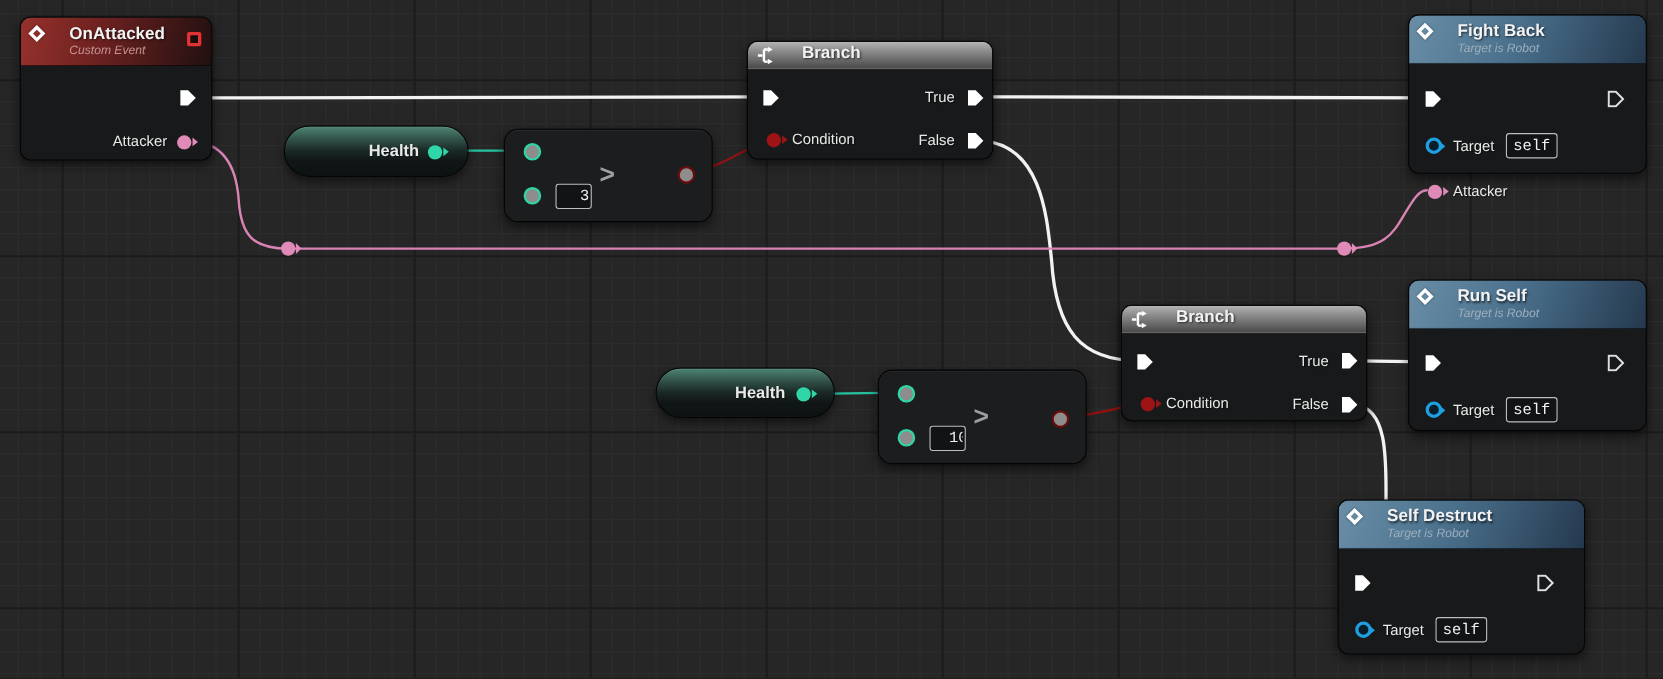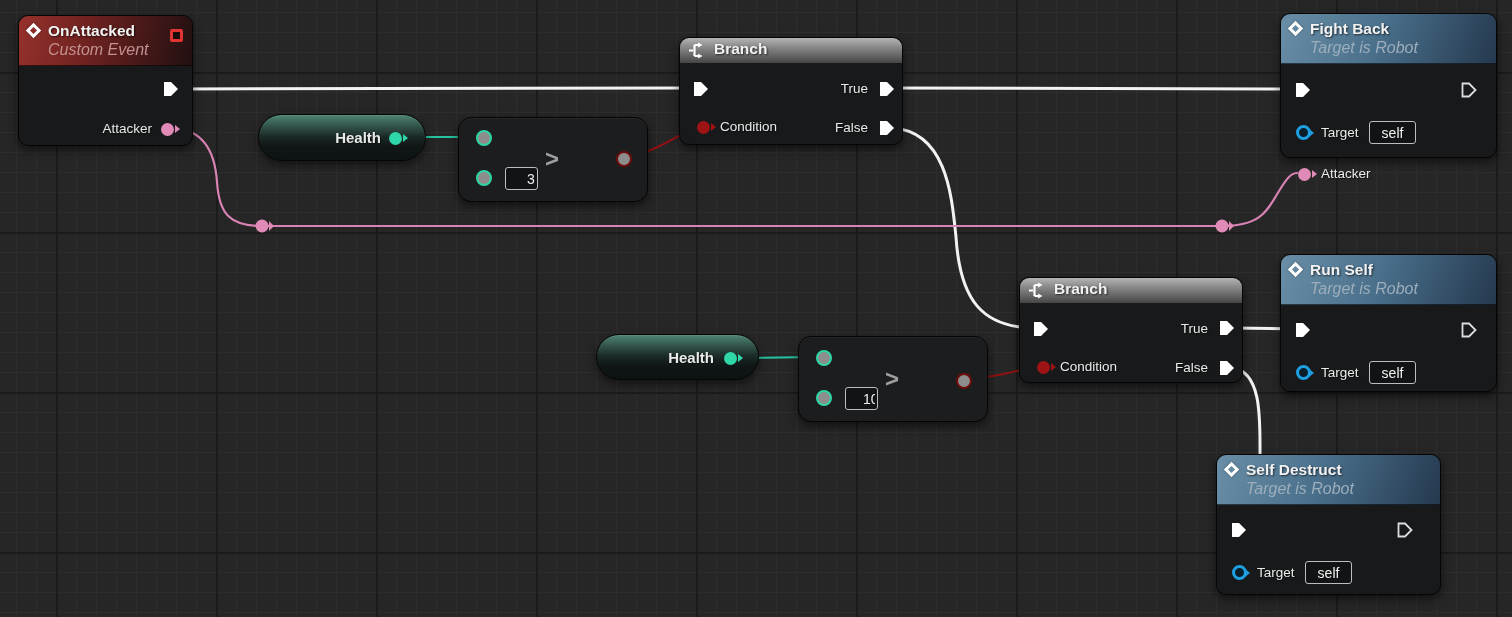--- a/index.html
+++ b/index.html
@@ -26,29 +26,29 @@
   .wire-bool{stroke:var(--wire-bool);stroke-width:2;fill:none;stroke-linecap:round;}
 
   .node{
     position:absolute;z-index:2;
     background:var(--node-body);
     border:1px solid #050505;border-radius:10px;
     box-shadow:0 4px 10px rgba(0,0,0,.55), inset 0 1px 0 rgba(255,255,255,.05);
   }
   .hdr{
     position:relative;border-radius:9px 9px 0 0;
-    padding:5px 10px 5px 9px;display:flex;align-items:flex-start;gap:9px;
+    padding:5px 10px 5px 9px;display:flex;align-items:flex-start;gap:24px;
     border-bottom:1px solid rgba(0,0,0,.6);
   }
   .hdr-event{background:linear-gradient(100deg, var(--header-event-from) 0%, #6e2220 40%, var(--header-event-to) 100%);}
   .hdr-func{background:linear-gradient(110deg, var(--header-function-from) 0%, #4a708c 45%, var(--header-function-to) 100%);}
   .hdr-branch{background:linear-gradient(180deg, var(--header-branch-from) 0%, #8c8c8c 35%, var(--header-branch-to) 100%);padding:3px 8px;border-radius:9px 9px 0 0;}
   .hdr-text{display:flex;flex-direction:column;line-height:1.25;}
   .title{font-size:15.5px;font-weight:bold;color:#f2f2f2;text-shadow:1px 1px 2px rgba(0,0,0,.65);}
-  .subtitle{font-size:16px;font-style:italic;}
+  .subtitle{font-size:11px;font-style:italic;}
   .sub-red{color:#c49191;}
   .sub-blue{color:#9caebc;}
   .icon-diamond{
     width:11px;height:11px;border:3px solid #fff;transform:rotate(45deg);
     margin-top:4px;flex:0 0 auto;box-shadow:0 0 2px rgba(0,0,0,.5);
   }
   .delegate-pin{
     position:absolute;right:9px;top:13px;width:13px;height:13px;
     border:3px solid var(--delegate-red);border-radius:2px;background:#1c0d0d;
   }
@@ -65,21 +65,21 @@
   .pin-blue{background:#0c1d2a;border:3px solid var(--pin-target);width:15px;height:15px;}
   .pin-blue::after{border-left:5px solid var(--pin-target);}
   .pin-ring{
     position:absolute;width:16px;height:16px;border-radius:50%;
     background:#8d8d8d;border:2.5px solid var(--pin-float);
   }
   .pin-ring-red{border-color:#6e0c0c;}
   .plabel{position:absolute;font-size:13.5px;color:#e9e9e9;white-space:nowrap;text-shadow:1px 1px 1px rgba(0,0,0,.5);}
   .value-box{
     position:absolute;background:#111314;border:1.5px solid #bdbdbd;border-radius:3px;
-    color:#f0f0f0;font-size:14px;font-family:Liberation Sans, sans-serif;
+    color:#f0f0f0;font-size:14px;font-family:Liberation Mono, monospace;
     text-align:center;padding:1px 2px;height:23px;
   }
   .op-symbol{position:absolute;font-size:24px;font-weight:bold;color:#9f9f9f;}
   .pill{
     position:absolute;z-index:2;border:1px solid #050505;border-radius:24px;
     background:linear-gradient(180deg, #4d8573 0%, #35594f 22%, #1b2a27 48%, #101615 70%, #0d1212 100%);
     box-shadow:0 4px 9px rgba(0,0,0,.5), inset 0 1px 0 rgba(255,255,255,.08);
   }
   .pill .plabel{font-size:15px;font-weight:bold;}
   .exec-svg{position:absolute;}

